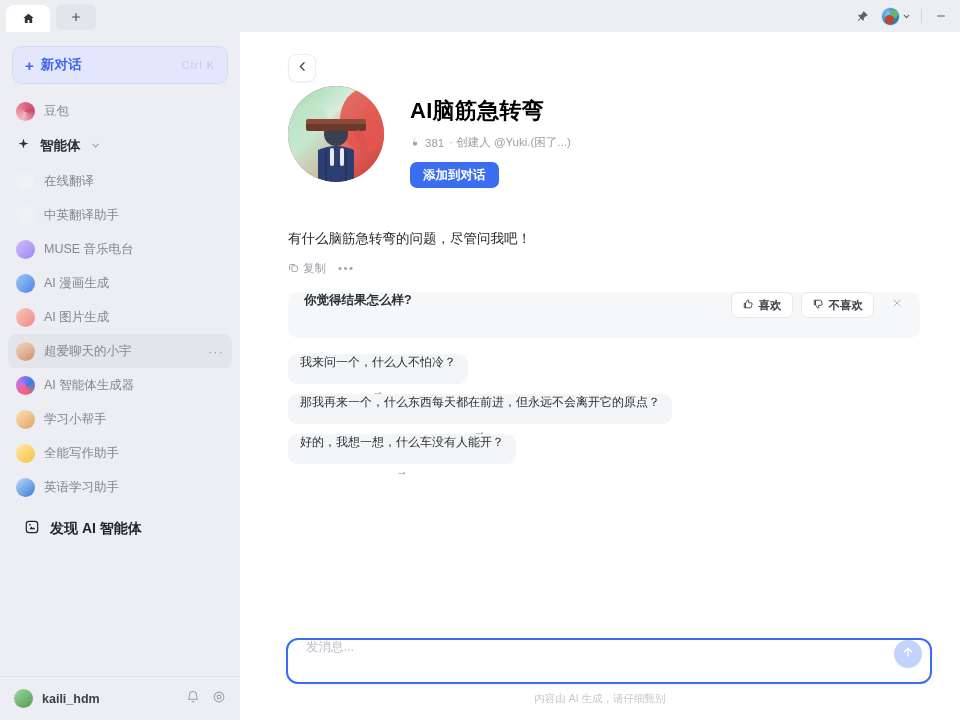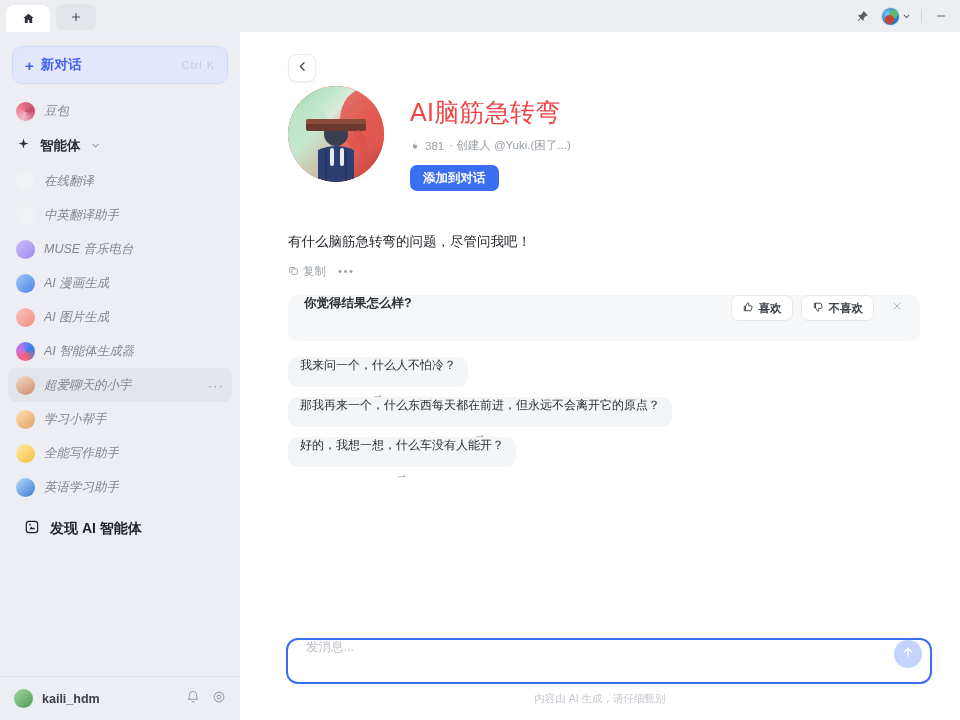--- a/index.html
+++ b/index.html
@@ -84,21 +84,20 @@
   .row {
     height: 34px; display: flex; align-items: center;
     padding: 0 8px; border-radius: 8px; gap: 9px;
     position: relative;
   }
   .row.active { background: #e3e5ea; }
   .row .rlabel {
     font-size: 12.5px; color: #82868f;
     white-space: nowrap; overflow: hidden; text-overflow: ellipsis;
     filter: blur(0.75px);
-    font-style: italic;
   }
   .row .dots { margin-left: auto; color: #9aa0a8; font-size: 13px; letter-spacing: 1px; line-height: 1; }
 
   .ic { width: 19px; height: 19px; flex: 0 0 19px; border-radius: 50%; position: relative; overflow: hidden; }
   .ic.doubao  { background: conic-gradient(from 200deg, #f2b8c6, #e8738f, #c84a6a, #f2b8c6); }
   .ic.travel  { background: linear-gradient(135deg, #7fd3a0 0%, #3aa7d6 55%, #2d7fb5 100%); }
   .ic.trans   { background: #f0f1f3; }
   .ic.zhying  { background: #f0f1f3; }
   .ic.muse    { background: linear-gradient(135deg, #cdbdfb, #9e87f2); }
   .ic.manhua  { background: linear-gradient(135deg, #9fc8f5, #4b84e8); }
@@ -144,21 +143,21 @@
 
   .content { flex: 1; overflow: hidden; padding: 54px 40px 0 48px; }
 
   .bot-header { display: flex; align-items: flex-start; gap: 26px; }
   .bot-avatar {
     width: 96px; height: 96px; border-radius: 50%;
     flex: 0 0 96px; overflow: hidden; position: relative;
     background: #d9534f;
   }
   .bot-meta { padding-top: 10px; }
-  .bot-title { font-size: 25px; font-weight: 400; color: #ef4444; letter-spacing: .3px; }
+  .bot-title { font-size: 22px; font-weight: 700; color: #000000; letter-spacing: .3px; }
   .bot-sub { margin-top: 9px; display: flex; align-items: center; gap: 5px; font-size: 11.5px; color: #9aa0a8; filter: blur(.5px); }
   .add-btn {
     margin-top: 12px;
     display: inline-flex; align-items: center; justify-content: center;
     height: 26px; padding: 0 13px;
     background: #3a6df0; color: #fff; border-radius: 7px;
     font-size: 12.5px; font-weight: 700;
   }
 
   .msg { margin-top: 42px; font-size: 13.5px; color: #1f2328; filter: blur(.5px); }
@@ -316,28 +315,28 @@
           <span class="rlabel">MUSE 音乐电台</span>
         </div>
         <div class="row">
           <span class="ic manhua"></span>
           <span class="rlabel">AI 漫画生成</span>
         </div>
         <div class="row">
           <span class="ic tupian"></span>
           <span class="rlabel">AI 图片生成</span>
         </div>
-        <div class="row">
-          <span class="ic genagent"></span>
-          <span class="rlabel">AI 智能体生成器</span>
-        </div>
         <div class="row active">
           <span class="ic xiaoyu"></span>
           <span class="rlabel">超爱聊天的小宇</span>
           <span class="dots">···</span>
+        </div>
+        <div class="row">
+          <span class="ic genagent"></span>
+          <span class="rlabel">AI 智能体生成器</span>
         </div>
         <div class="row">
           <span class="ic study"></span>
           <span class="rlabel">学习小帮手</span>
         </div>
         <div class="row">
           <span class="ic write"></span>
           <span class="rlabel">全能写作助手</span>
         </div>
         <div class="row">

